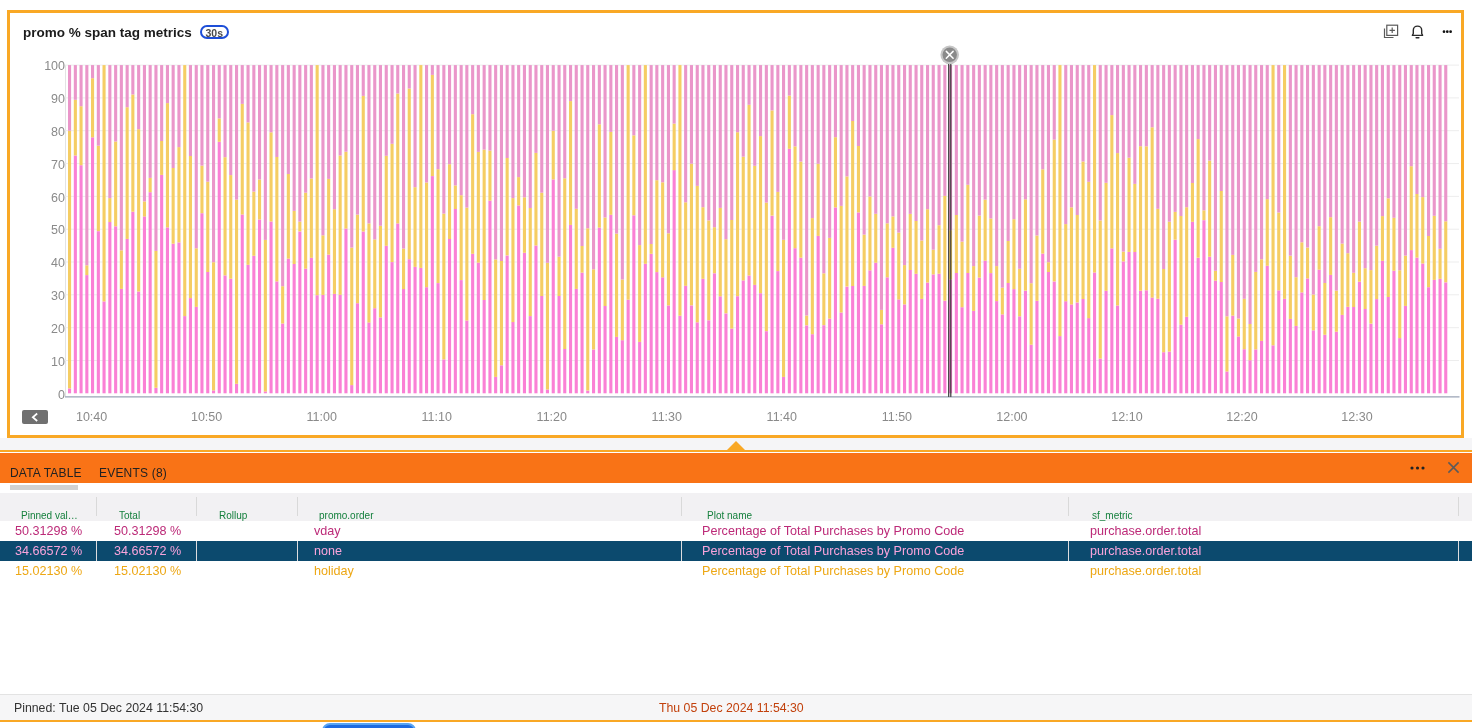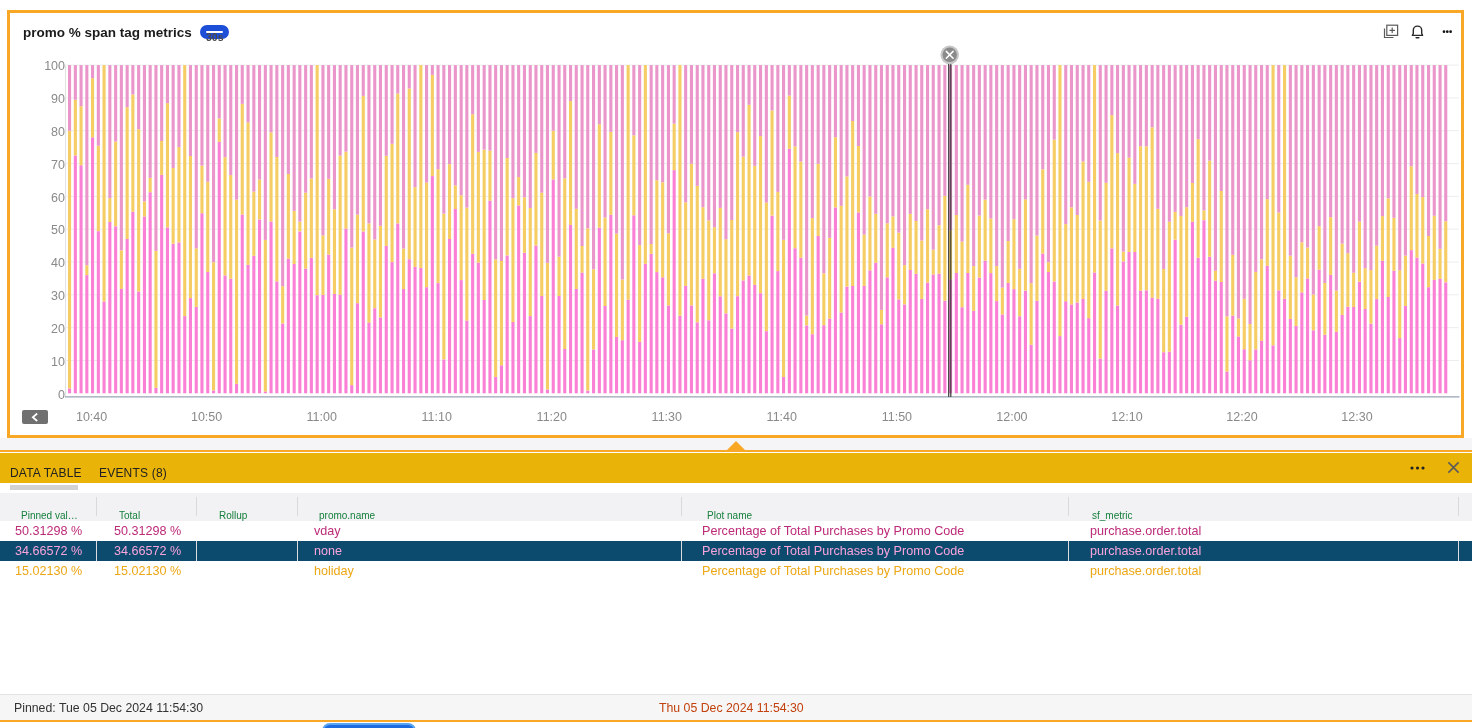--- a/index.html
+++ b/index.html
@@ -2,24 +2,24 @@
 <html><head><meta charset="utf-8">
 <style>
 * { margin:0; padding:0; box-sizing:border-box; }
 html,body { width:1472px; height:728px; background:#ffffff; font-family:"Liberation Sans", sans-serif; position:relative; overflow:hidden; }
 #panel { position:absolute; left:7px; top:10px; width:1457px; height:428px; border:3px solid #f9a825; background:#ffffff; }
 #gapstrip { position:absolute; left:0; top:438px; width:1472px; height:12px; background:#f5f5f7; }
 #divider { position:absolute; left:0; top:449.8px; width:1472px; height:2.6px; background:#f9a825; }
 #tri { position:absolute; left:725.5px; top:440.5px; width:0; height:0; border-left:10.3px solid transparent; border-right:10.3px solid transparent; border-bottom:10px solid #f9a825; }
 #chart { position:absolute; left:0; top:0; }
 #title { position:absolute; left:23px; top:25px; font-size:13.5px; font-weight:700; color:#1b1b1b; }
-#chip { position:absolute; left:200px; top:24.8px; width:28.5px; height:14px; border:6px solid #1d4ed8; border-radius:7px; font-size:10.5px; font-weight:700; color:#4a4a4a; text-align:center; line-height:12.5px; }
+#chip { position:absolute; left:200px; top:24.8px; width:28.5px; height:14px; border:2px solid #1d4ed8; border-radius:7px; font-size:10.5px; font-weight:700; color:#4a4a4a; text-align:center; line-height:12.5px; }
 #scrollbtn { position:absolute; left:22px; top:409.5px; width:26px; height:14.5px; background:#707070; border-radius:2px; }
 .icon { position:absolute; top:24px; }
-#tabs { position:absolute; left:0; top:452.5px; width:1472px; height:30px; background:#eab308; }
+#tabs { position:absolute; left:0; top:452.5px; width:1472px; height:30px; background:#f97316; }
 .tab { position:absolute; top:13px; font-size:12px; color:#222; letter-spacing:0.2px; }
 #tabline { position:absolute; left:10px; top:32.8px; width:68px; height:4.5px; background:#d2d2d2; }
 #thead { position:absolute; left:0; top:493px; width:1472px; height:27.5px; background:#f2f1f3; }
 .th { position:absolute; top:17px; font-size:10px; color:#15803d; }
 .sep { position:absolute; top:4px; width:1px; height:19px; background:#d9d9d9; }
 .row { position:absolute; left:0; width:1472px; height:20px; font-size:12.6px; }
 .row div { position:absolute; top:3.5px; }
 #footer { position:absolute; left:0; top:694px; width:1472px; height:25.5px; background:#f6f6f7; border-top:1px solid #e3e3e3; font-size:12.3px; color:#333; }
 #footline { position:absolute; left:0; top:719.5px; width:1472px; height:2.5px; background:#f9a825; }
 #bluebtn { position:absolute; left:322px; top:722.5px; width:94px; height:14px; background:#1f6be0; border:2px solid #58a5f3; border-radius:8px 8px 0 0; }
@@ -809,21 +809,21 @@
       <circle cx="13" cy="2" r="1.55" fill="#222"></circle>
     </svg>
 <svg style="position:absolute; left:1447px; top:8.5px" width="13" height="13" viewBox="0 0 13 13">
       <path d="M1.4 1.4 L11.6 11.6 M11.6 1.4 L1.4 11.6" stroke="#5a5a5a" stroke-width="1.5"></path>
     </svg>
 </div>
 <div id="thead">
 <div class="th" style="left:21px">Pinned val…</div>
 <div class="th" style="left:119px">Total</div>
 <div class="th" style="left:219px">Rollup</div>
-<div class="th" style="left:319px">promo.name</div>
+<div class="th" style="left:319px">promo.order</div>
 <div class="th" style="left:707px">Plot name</div>
 <div class="th" style="left:1092px">sf_metric</div>
 <div class="sep" style="left:96px"></div>
 <div class="sep" style="left:196px"></div>
 <div class="sep" style="left:297px"></div>
 <div class="sep" style="left:681px"></div>
 <div class="sep" style="left:1068px"></div>
 <div class="sep" style="left:1458px"></div>
 </div>
 <div class="row" style="top:520.5px; color:#bc2a78">

